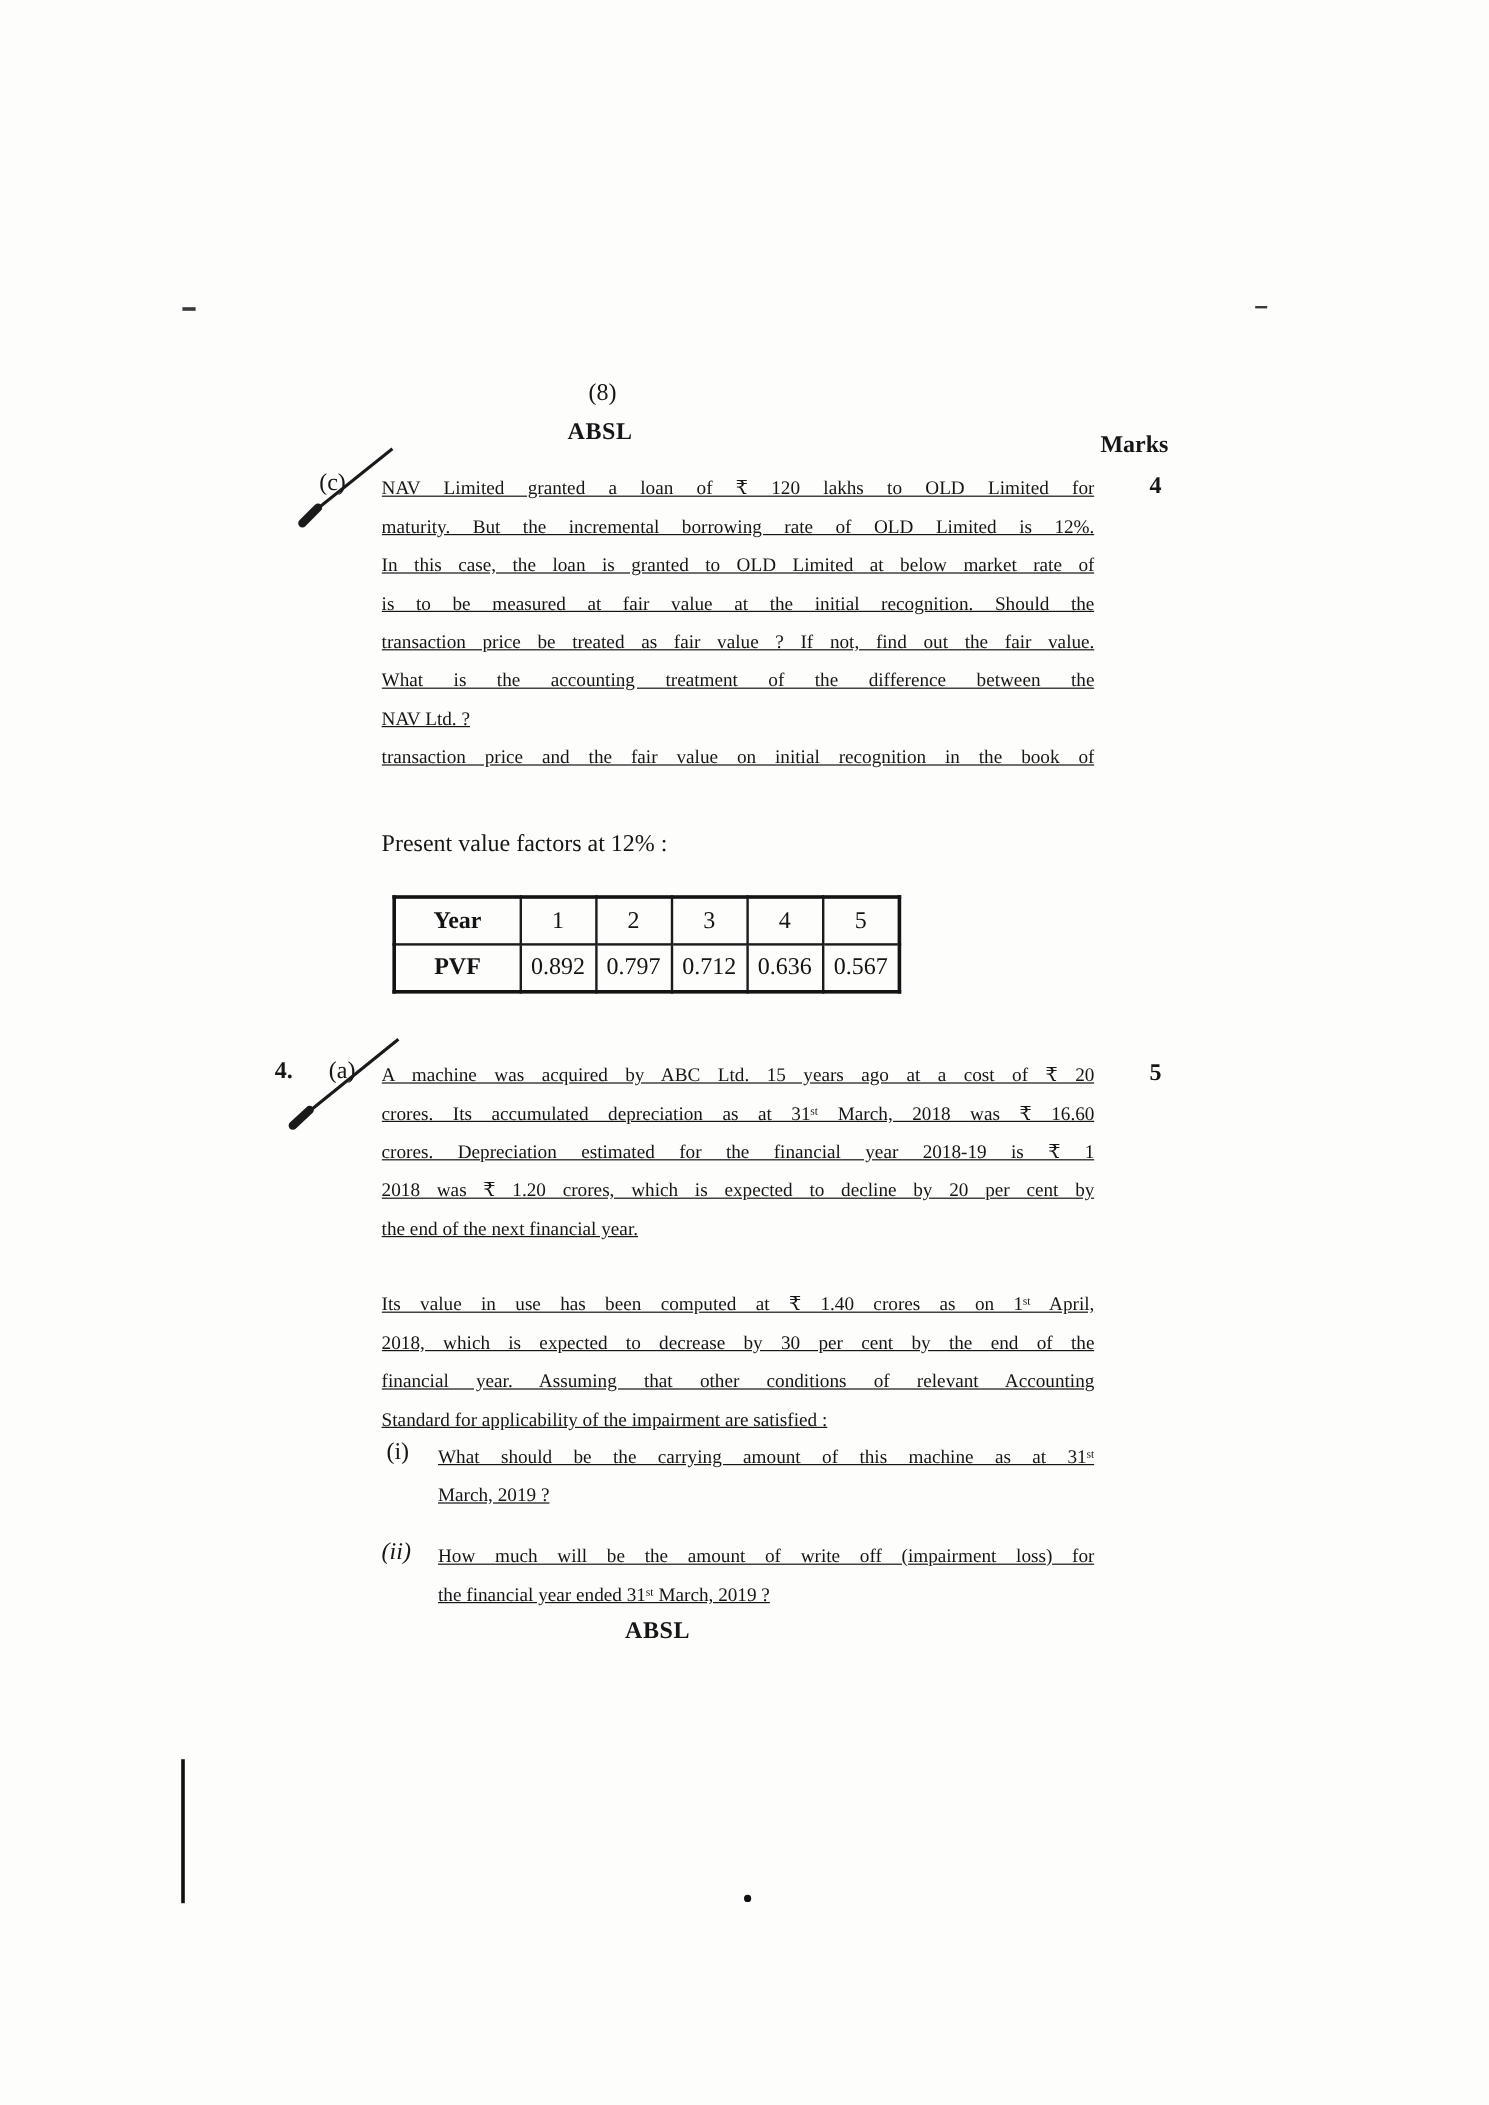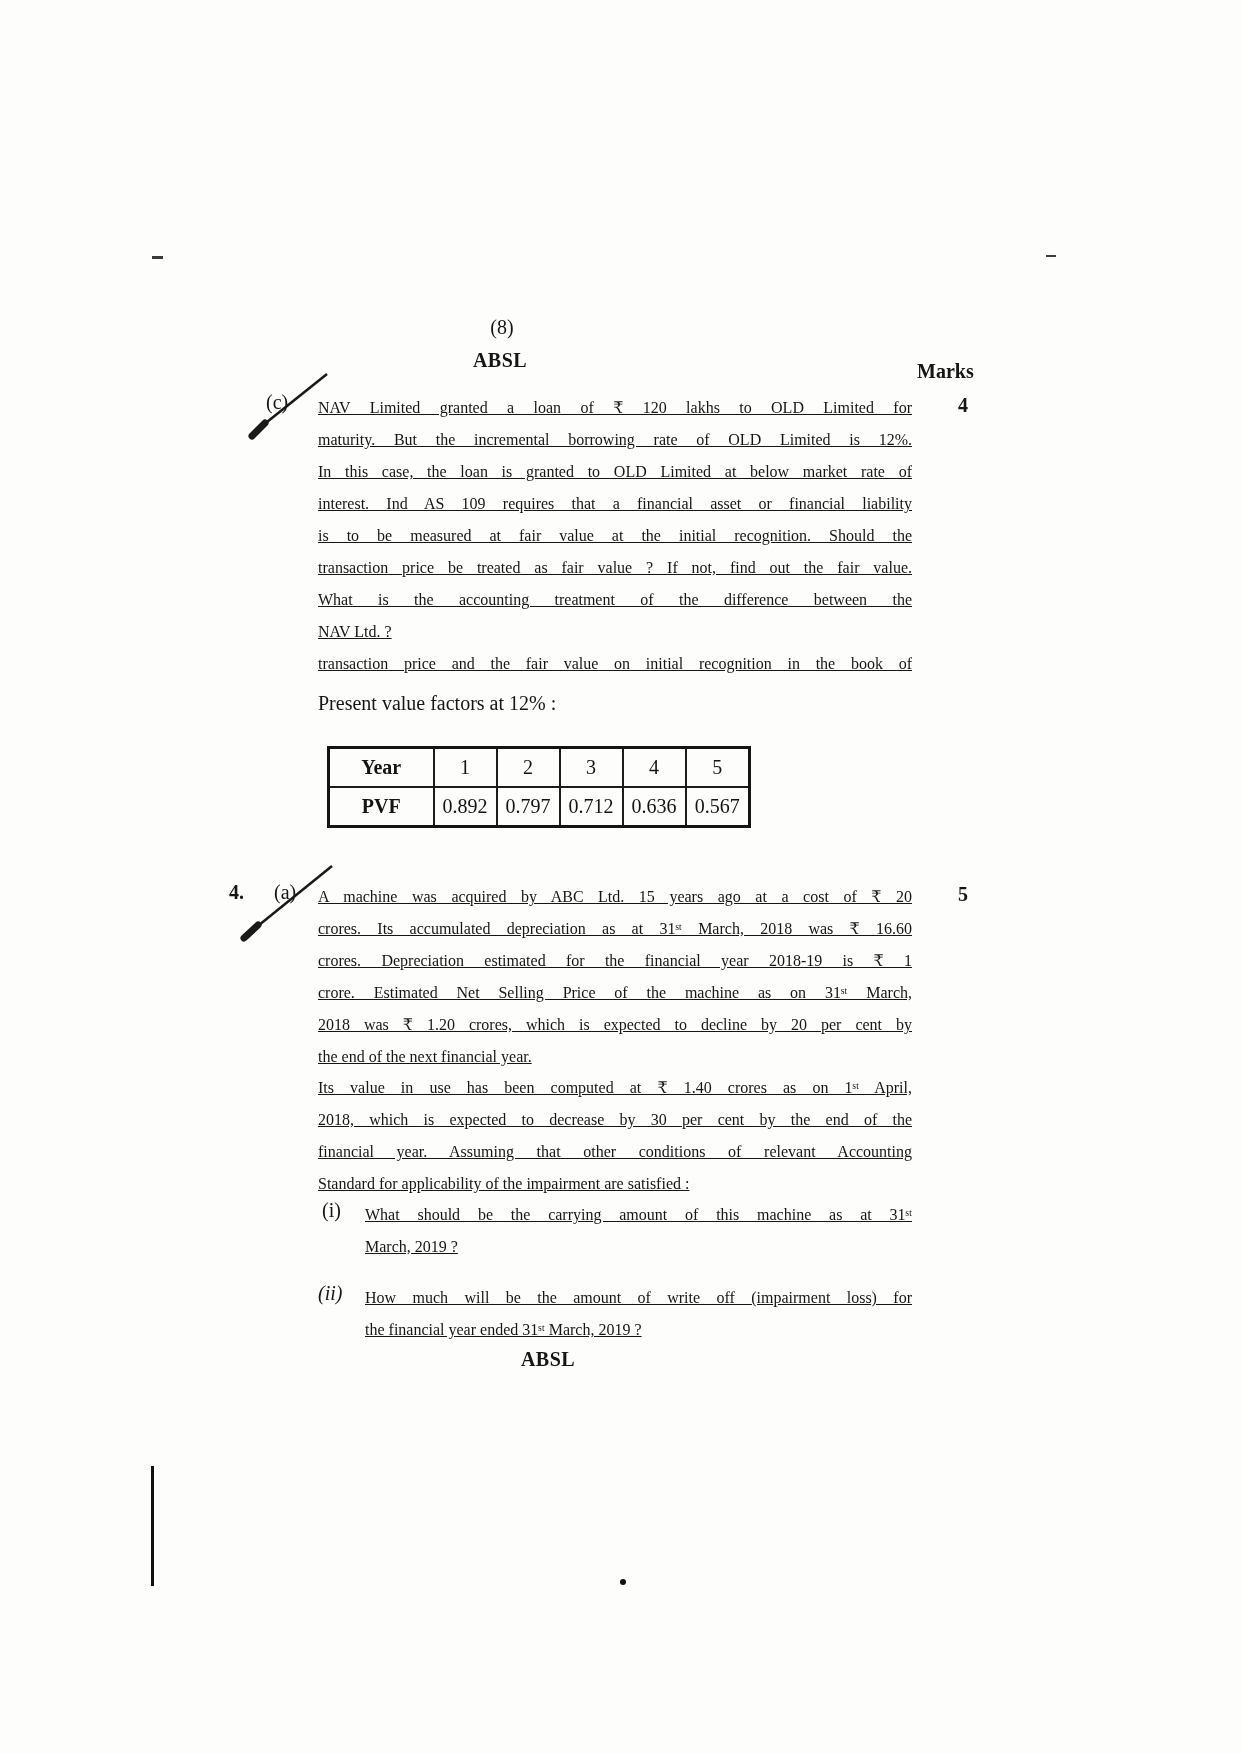--- a/index.html
+++ b/index.html
@@ -43,21 +43,20 @@
 <svg class="abs check" style="left:248px;top:368px;" width="85" height="72" viewBox="0 0 85 72">
   <path d="M9 62 L79 6" stroke="#1a1a1a" stroke-width="2.6" fill="none"></path>
   <path d="M4 68 L17 55" stroke="#1a1a1a" stroke-width="7" fill="none" stroke-linecap="round"></path>
 </svg>
 <div class="abs fs20 bold" style="left:958px;top:394px;">4</div>
 
 <div class="abs para" style="left:318px;top:392px;width:594px;">
   <div class="ln jline">NAV Limited granted a loan of ₹ 120 lakhs to OLD Limited for</div>
   <div class="ln jline">maturity. But the incremental borrowing rate of OLD Limited is 12%.</div>
   <div class="ln jline">In this case, the loan is granted to OLD Limited at below market rate of</div>
-  <div class="ln jline">interest. Ind AS 109 requires that a financial asset or financial liability</div>
   <div class="ln jline">is to be measured at fair value at the initial recognition. Should the</div>
   <div class="ln jline">transaction price be treated as fair value ? If not, find out the fair value.</div>
   <div class="ln jline">What is the accounting treatment of the difference between the</div>
   <div class="ln plain">NAV Ltd. ?</div>
   <div class="ln jline">transaction price and the fair value on initial recognition in the book of</div>
 </div>
 
 <div class="abs fs20" style="left:318px;top:692px;">Present value factors at 12% :</div>
 
 <table class="pvf abs" style="left:327px;top:746px;width:421px;">
@@ -94,21 +93,20 @@
 <svg class="abs check" style="left:238px;top:858px;" width="100" height="84" viewBox="0 0 100 84">
   <path d="M10 76 L94 8" stroke="#1a1a1a" stroke-width="2.6" fill="none"></path>
   <path d="M6 80 L20 67" stroke="#1a1a1a" stroke-width="7" fill="none" stroke-linecap="round"></path>
 </svg>
 <div class="abs fs20 bold" style="left:958px;top:883px;">5</div>
 
 <div class="abs para" style="left:318px;top:881px;width:594px;">
   <div class="ln jline">A machine was acquired by ABC Ltd. 15 years ago at a cost of ₹ 20</div>
   <div class="ln jline">crores. Its accumulated depreciation as at 31ˢᵗ March, 2018 was ₹ 16.60</div>
   <div class="ln jline">crores. Depreciation estimated for the financial year 2018-19 is ₹ 1</div>
-  <div class="ln jline">crore. Estimated Net Selling Price of the machine as on 31ˢᵗ March,</div>
   <div class="ln jline">2018 was ₹ 1.20 crores, which is expected to decline by 20 per cent by</div>
   <div class="ln plain">the end of the next financial year.</div>
 </div>
 
 <div class="abs para" style="left:318px;top:1072px;width:594px;">
   <div class="ln jline">Its value in use has been computed at ₹ 1.40 crores as on 1ˢᵗ April,</div>
   <div class="ln jline">2018, which is expected to decrease by 30 per cent by the end of the</div>
   <div class="ln jline">financial year. Assuming that other conditions of relevant Accounting</div>
   <div class="ln plain">Standard for applicability of the impairment are satisfied :</div>
 </div>

